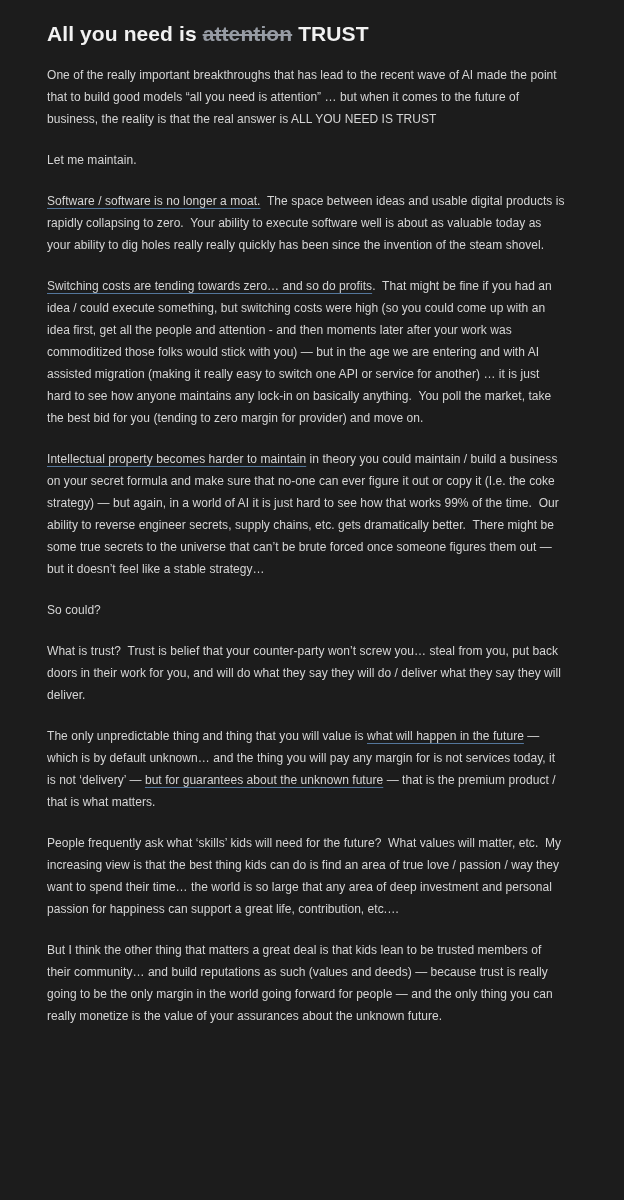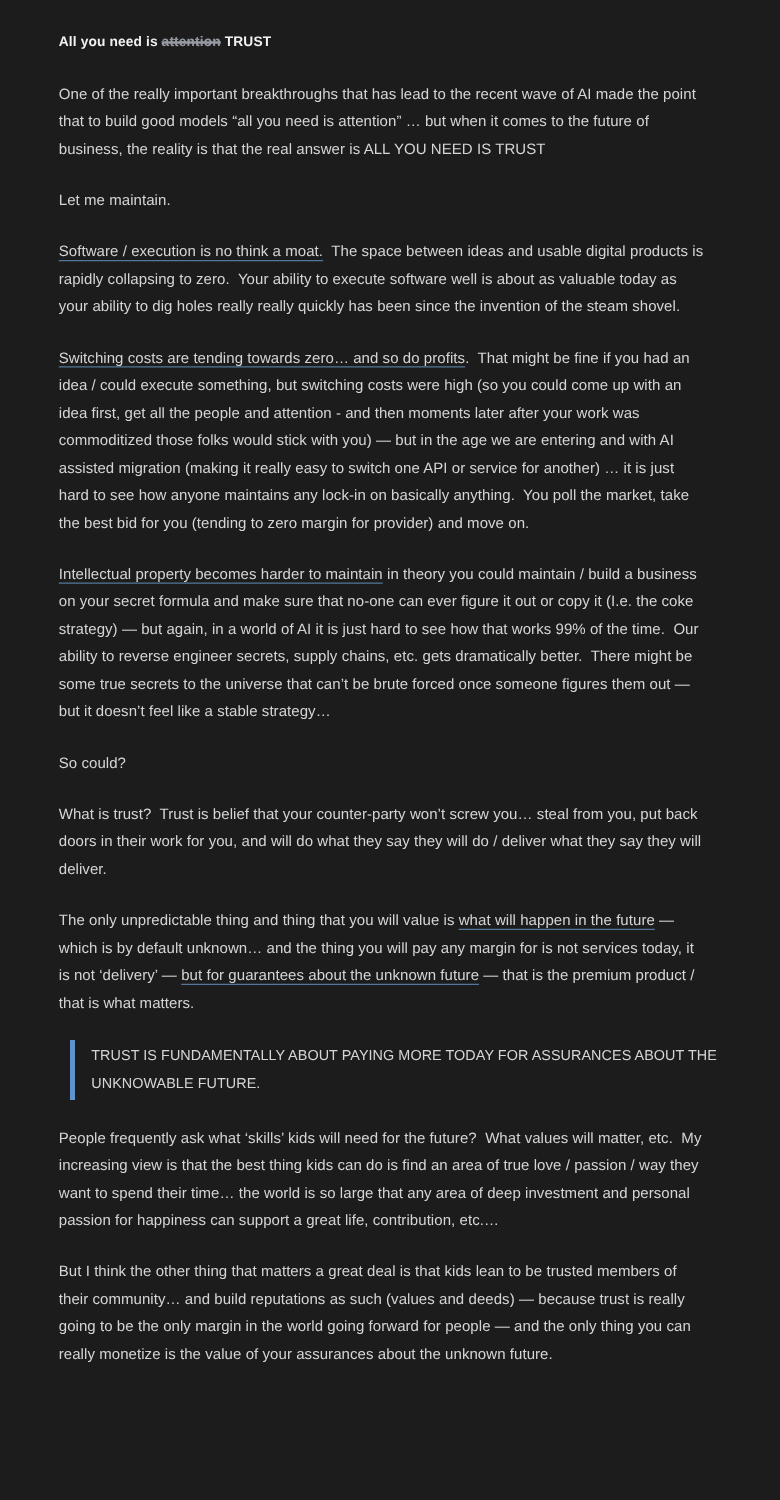--- a/index.html
+++ b/index.html
@@ -15,21 +15,21 @@
     width: 624px;
     height: 1200px;
     overflow: hidden;
     box-sizing: border-box;
     background: var(--bg);
     color: var(--text);
     padding: 24px 43px 0 47px;
     font-family: "Liberation Sans", "DejaVu Sans", sans-serif;
   }
   h1.post-title {
-    font-size: 11px;
+    font-size: 21px;
     line-height: 20px;
     font-weight: 700;
     color: var(--title);
     margin: 0 0 20px 0;
     white-space: pre-wrap;
     letter-spacing: 0.1px;
   }
   h1.post-title .s {
     color: var(--muted);
     text-decoration: line-through;
@@ -62,23 +62,22 @@
   }
 </style>
 </head>
 <body>
 
 <main>
   <h1 class="post-title"><span>All you need is </span><span class="s">attention</span><span> TRUST</span></h1>
   <section>
       <p class="para"><span>One of the really important breakthroughs that has lead to the recent wave of AI made the point that to build good models “all you need is attention” … but when it comes to the future of business, the reality is that the real answer is ALL YOU NEED IS TRUST</span></p>
       <p class="para"><span>Let me maintain.</span></p>
-      <p class="para"><span class="u">Software / execution is no think a moat.</span><span>  The space between ideas and usable digital products is rapidly collapsing to zero.  Your ability to execute software well is about as valuable today as your ability to dig holes really really quickly has been since the invention of the steam shovel.</span></p>
+      <p class="para"><span class="u">Software / software is no longer a moat.</span><span>  The space between ideas and usable digital products is rapidly collapsing to zero.  Your ability to execute software well is about as valuable today as your ability to dig holes really really quickly has been since the invention of the steam shovel.</span></p>
       <p class="para"><span class="u">Switching costs are tending towards zero… and so do profits</span><span>.  That might be fine if you had an idea / could execute something, but switching costs were high (so you could come up with an idea first, get all the people and attention - and then moments later after your work was commoditized those folks would stick with you) — but in the age we are entering and with AI assisted migration (making it really easy to switch one API or service for another) … it is just hard to see how anyone maintains any lock-in on basically anything.  You poll the market, take the best bid for you (tending to zero margin for provider) and move on.</span></p>
       <p class="para"><span class="u">Intellectual property becomes harder to maintain</span><span> in theory you could maintain / build a business on your secret formula and make sure that no-one can ever figure it out or copy it (I.e. the coke strategy) — but again, in a world of AI it is just hard to see how that works 99% of the time.  Our ability to reverse engineer secrets, supply chains, etc. gets dramatically better.  There might be some true secrets to the universe that can’t be brute forced once someone figures them out — but it doesn’t feel like a stable strategy…</span></p>
       <p class="para"><span>So could?</span></p>
       <p class="para"><span>What is trust?  Trust is belief that your counter-party won’t screw you… steal from you, put back doors in their work for you, and will do what they say they will do / deliver what they say they will deliver.</span></p>
       <p class="para"><span>The only unpredictable thing and thing that you will value is </span><span class="u">what will happen in the future</span><span> — which is by default unknown… and the thing you will pay any margin for is not services today, it is not ‘delivery’ — </span><span class="u">but for guarantees about the unknown future</span><span> — that is the premium product / that is what matters.</span></p>
-      <blockquote class="quote"><span>TRUST IS FUNDAMENTALLY ABOUT PAYING MORE TODAY FOR ASSURANCES ABOUT THE UNKNOWABLE FUTURE.</span></blockquote>
       <p class="para"><span>People frequently ask what ‘skills’ kids will need for the future?  What values will matter, etc.  My increasing view is that the best thing kids can do is find an area of true love / passion / way they want to spend their time… the world is so large that any area of deep investment and personal passion for happiness can support a great life, contribution, etc.…</span></p>
       <p class="para"><span>But I think the other thing that matters a great deal is that kids lean to be trusted members of their community… and build reputations as such (values and deeds) — because trust is really going to be the only margin in the world going forward for people — and the only thing you can really monetize is the value of your assurances about the unknown future.</span></p>
     </section>
 </main>
 
 </body></html>

